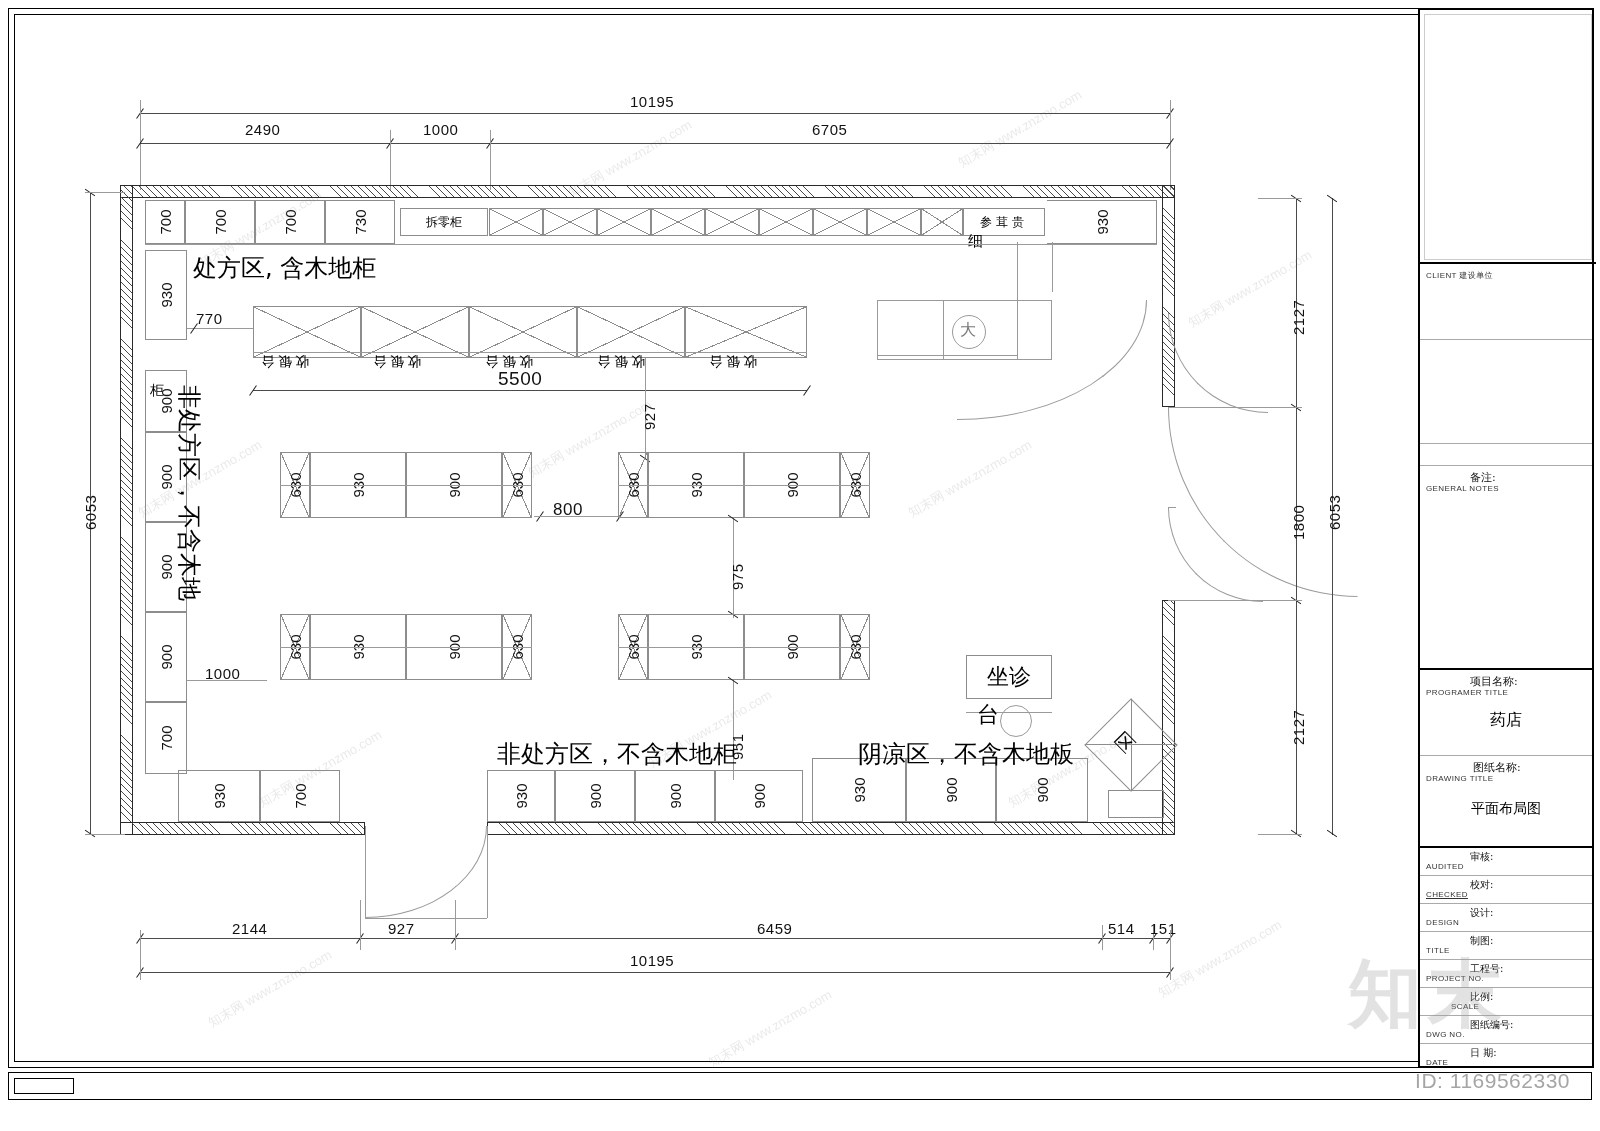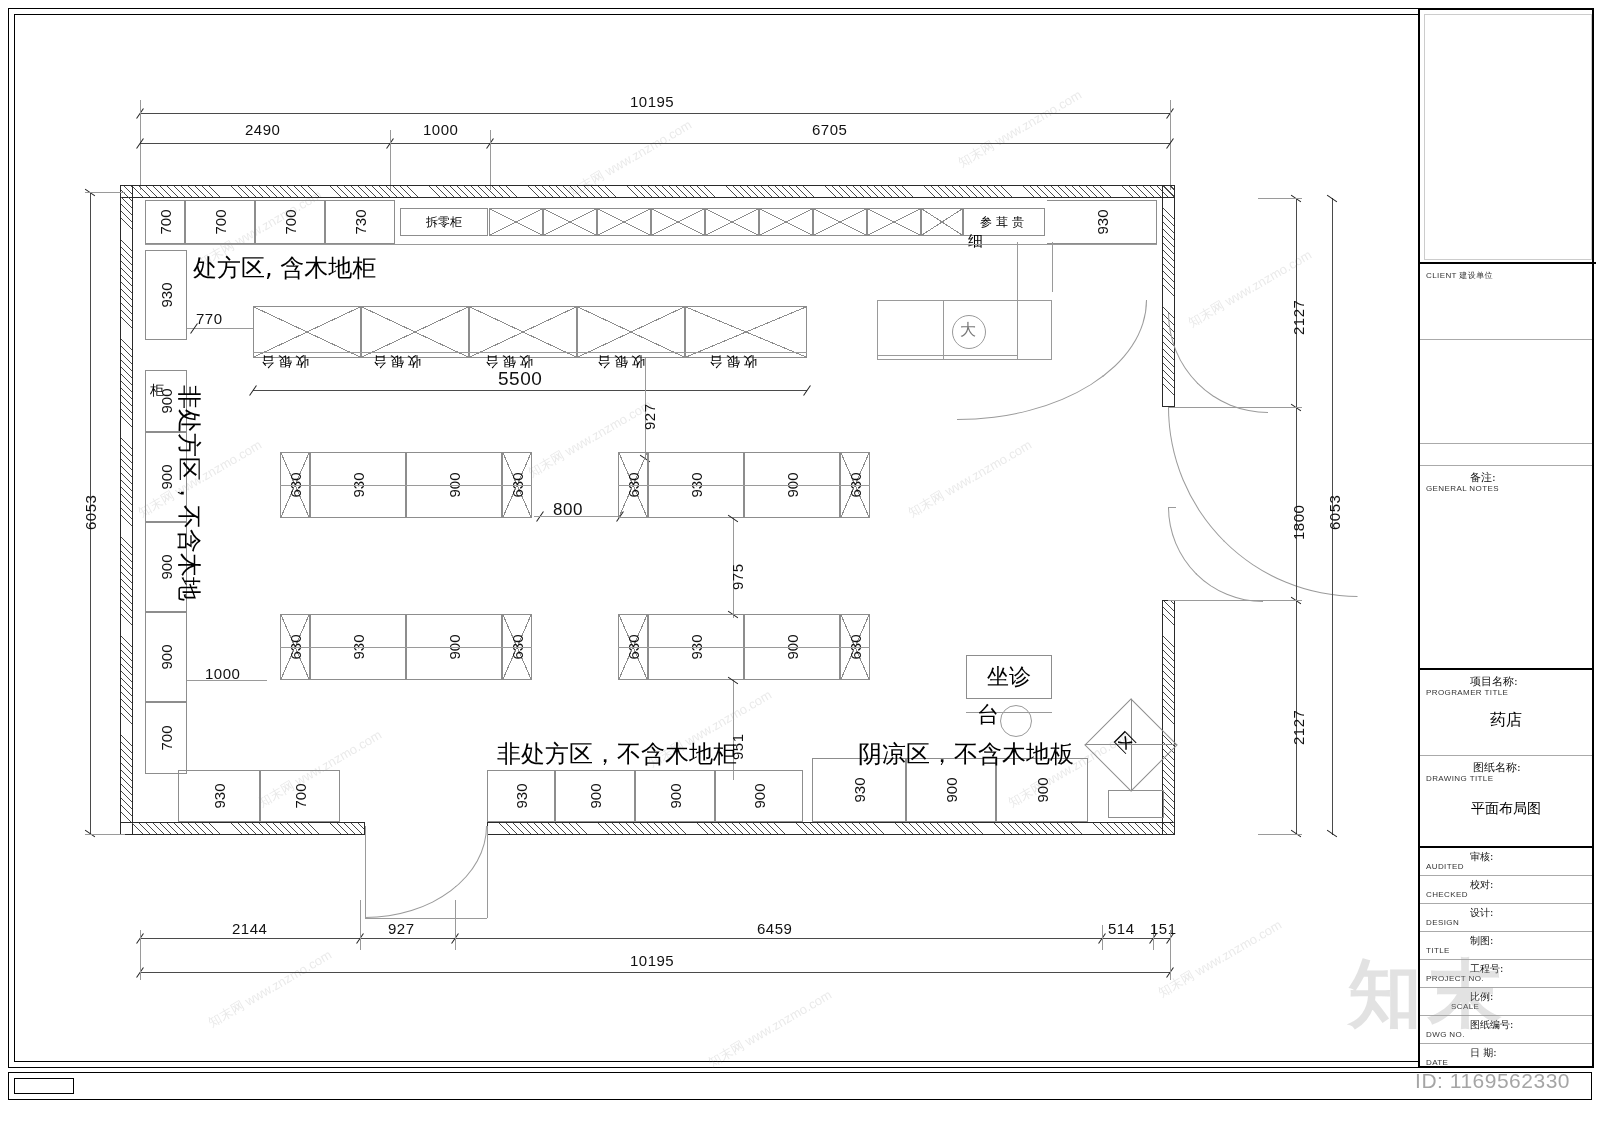--- a/index.html
+++ b/index.html
@@ -505,21 +505,21 @@
       <span class="tben" style="position:absolute; left:6px; top:18px;">DRAWING TITLE</span>
       <span class="tbbig" style="position:absolute; left:0; top:44px; width:100%; font-size:14px;">平面布局图</span>
     </div>
 
     <div style="position:absolute; left:0; top:838px; width:100%; height:28px; border-bottom:1px solid #aaa;">
       <span class="tbcn" style="position:absolute; left:6px; top:2px;">审核:</span>
       <span class="tben" style="position:absolute; left:6px; top:14px;">AUDITED</span>
     </div>
     <div style="position:absolute; left:0; top:866px; width:100%; height:28px; border-bottom:1px solid #aaa;">
       <span class="tbcn" style="position:absolute; left:6px; top:2px;">校对:</span>
-      <span class="tben" style="position:absolute; left:6px; top:14px;">CHECKED</span>
+      <span class="tben" style="position:absolute; left:6px; top:14px;text-decoration:underline;">CHECKED</span>
     </div>
     <div style="position:absolute; left:0; top:894px; width:100%; height:28px; border-bottom:1px solid #aaa;">
       <span class="tbcn" style="position:absolute; left:6px; top:2px;">设计:</span>
       <span class="tben" style="position:absolute; left:6px; top:14px;">DESIGN</span>
     </div>
     <div style="position:absolute; left:0; top:922px; width:100%; height:28px; border-bottom:1px solid #aaa;">
       <span class="tbcn" style="position:absolute; left:6px; top:2px;">制图:</span>
       <span class="tben" style="position:absolute; left:6px; top:14px;">TITLE</span>
     </div>
     <div style="position:absolute; left:0; top:950px; width:100%; height:28px; border-bottom:1px solid #aaa;">

